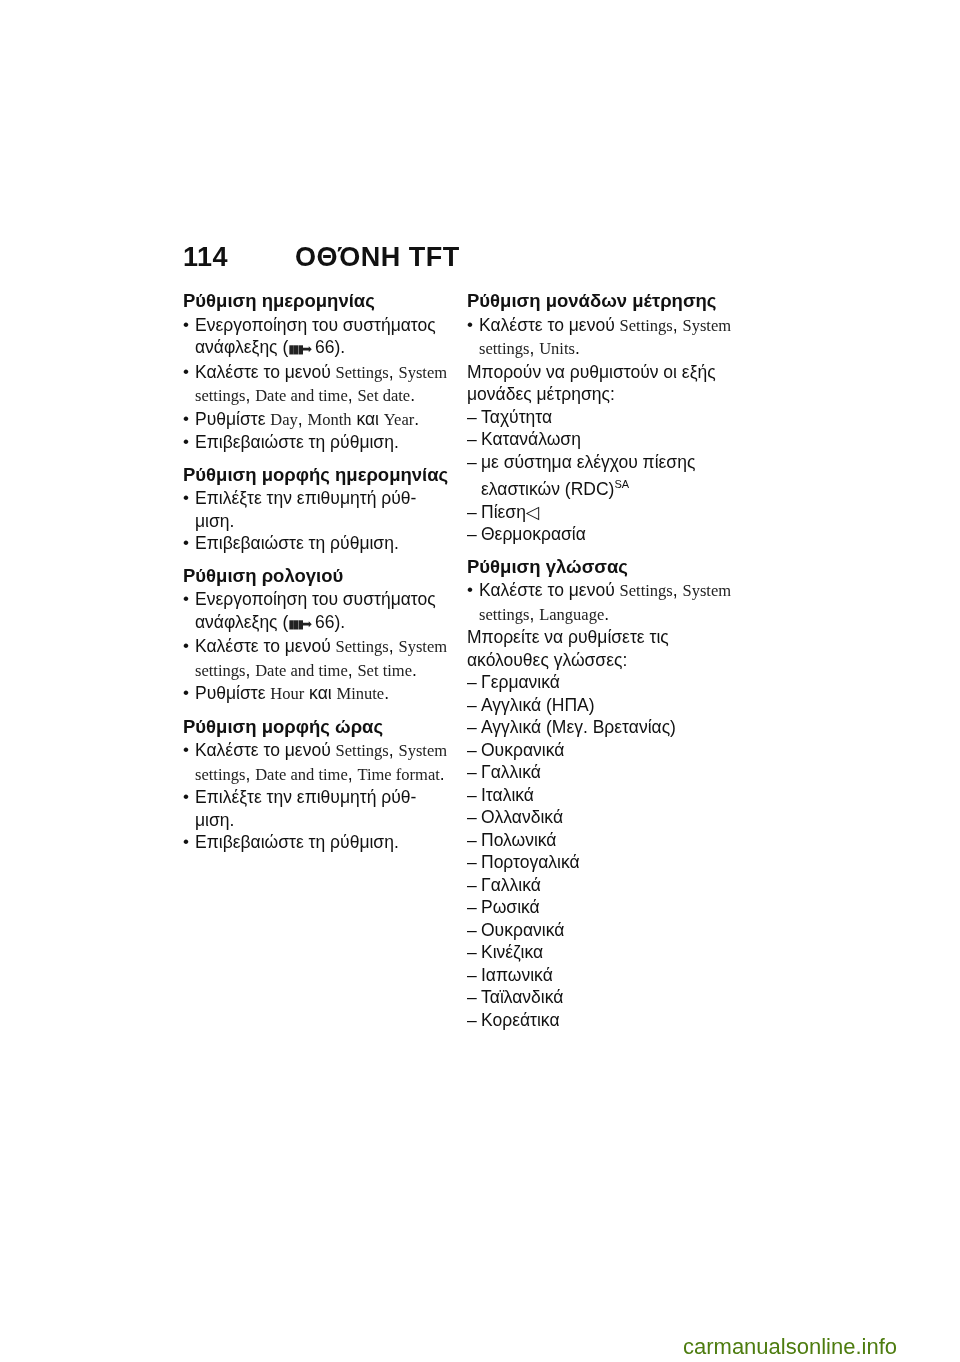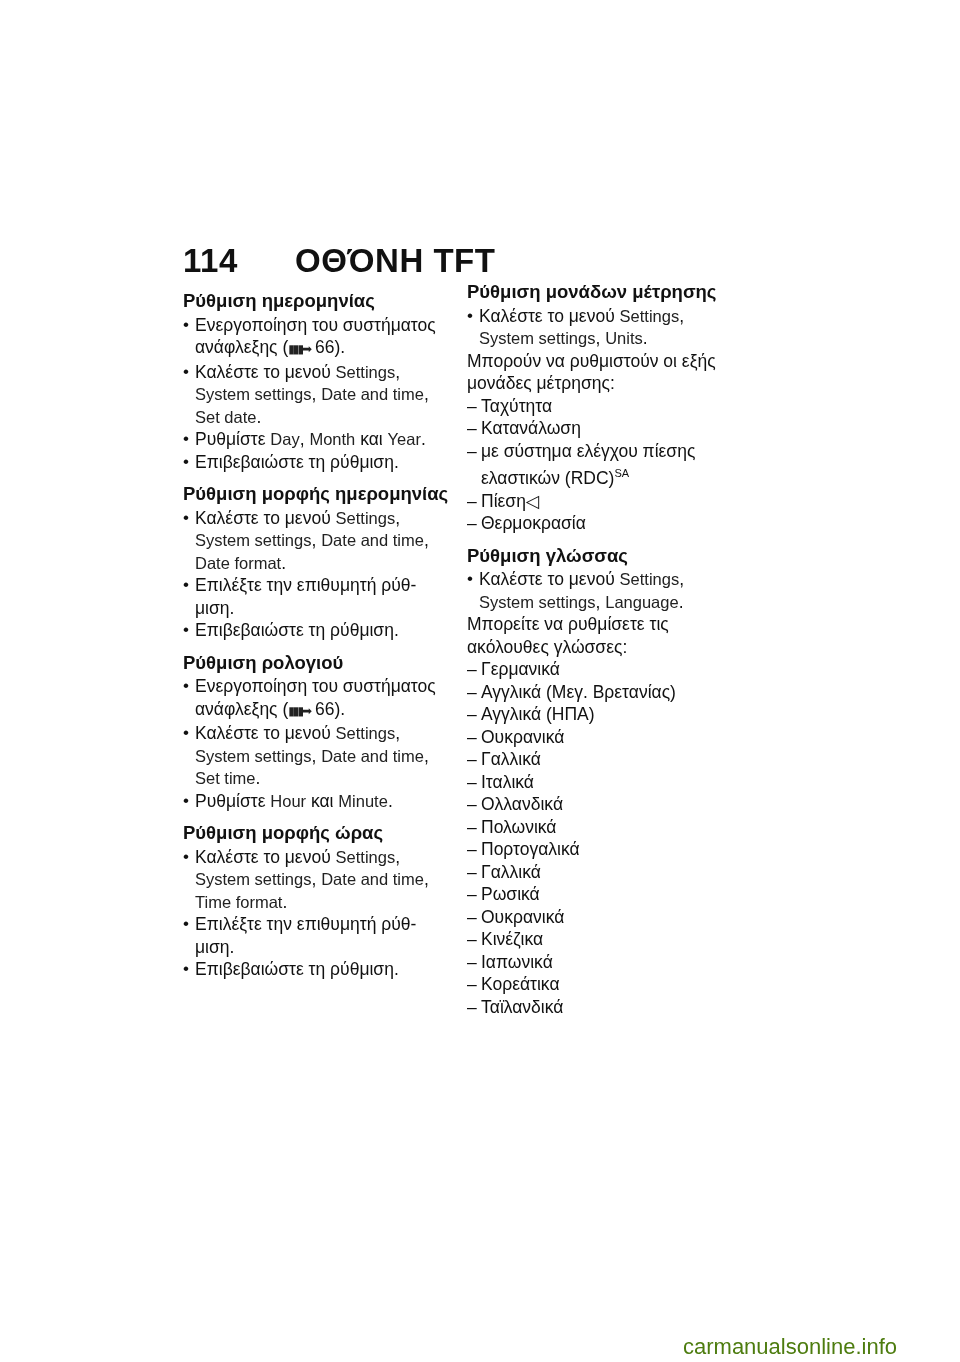--- a/index.html
+++ b/index.html
@@ -1,30 +1,30 @@
 <!DOCTYPE html>
 <html><head>
 <meta charset="utf-8">
 <style>
   html, body { margin: 0; padding: 0; background: #ffffff; }
   body { width: 960px; height: 1362px; position: relative; overflow: hidden;
          font-family: "Liberation Sans", sans-serif; color: #111; }
-  .page-header { position: absolute; left: 183px; top: 242px; font-weight: bold; font-size: 33px; letter-spacing: 0.5px; }
+  .page-header { position: absolute; left: 183px; top: 242px; font-weight: bold; font-size: 27px; letter-spacing: 0.5px; }
   .page-header .num { display: inline-block; width: 112px; }
   .col { position: absolute; top: 290px; width: 272px; font-size: 17.5px; line-height: 22.5px; }
   .col.left { left: 183px; }
   .col.right { left: 467px; width: 275px; }
-  .col.right { top: 281px; }
+  .col.right { top: 290px; }
   h3 { font-size: 18.5px; font-weight: bold; margin: 0 0 1px 0; line-height: 22.5px; }
   .section { margin-bottom: 10px; }
   .bullet { position: relative; padding-left: 12px; }
   .bullet::before { content: "\2022"; position: absolute; left: 0; top: 0; font-size: 17px; }
   .dash { position: relative; padding-left: 14px; }
   .dash::before { content: "\2013"; position: absolute; left: 0; top: 0; }
-  .mono { font-family: Liberation Sans, sans-serif; font-size: 16.5px; color: #222; }
+  .mono { font-family: Liberation Serif, serif; font-size: 16.5px; color: #222; }
   .arrow { display: inline-block; font-size: 12px; letter-spacing: -2px; color: #222; }
   sup { font-size: 11px; vertical-align: 7px; text-align: center; }
   .para { }
   .watermark { position: absolute; left: 683px; top: 1334px; font-size: 22px; color: #4d7c0f; font-family: "Liberation Sans", sans-serif; }
 </style>
 </head>
 <body>
 
 <div class="page-header">
   <span class="num">114</span><span>ΟΘΌΝΗ TFT</span>
@@ -35,21 +35,20 @@
   <div class="section">
     <h3>Ρύθμιση ημερομηνίας</h3>
     <div class="bullet"><span>Ενεργοποίηση του συστήματος ανάφλεξης (</span><span class="arrow">▮▮▮➡</span> <a>66</a><span>).</span></div>
     <div class="bullet"><span>Καλέστε το μενού </span><span class="mono">Settings</span>, <span class="mono">System settings</span>, <span class="mono">Date and time</span>, <span class="mono">Set date</span>.</div>
     <div class="bullet"><span>Ρυθμίστε </span><span class="mono">Day</span>, <span class="mono">Month</span><span> και </span><span class="mono">Year</span>.</div>
     <div class="bullet">Επιβεβαιώστε τη ρύθμιση.</div>
   </div>
 
   <div class="section">
     <h3>Ρύθμιση μορφής ημερομηνίας</h3>
-    <div class="bullet"><span>Καλέστε το μενού </span><span class="mono">Settings</span>, <span class="mono">System settings</span>, <span class="mono">Date and time</span>, <span class="mono">Date format</span>.</div>
     <div class="bullet">Επιλέξτε την επιθυμητή ρύθ-μιση.</div>
     <div class="bullet">Επιβεβαιώστε τη ρύθμιση.</div>
   </div>
 
   <div class="section">
     <h3>Ρύθμιση ρολογιού</h3>
     <div class="bullet"><span>Ενεργοποίηση του συστήματος ανάφλεξης (</span><span class="arrow">▮▮▮➡</span> <a>66</a><span>).</span></div>
     <div class="bullet"><span>Καλέστε το μενού </span><span class="mono">Settings</span>, <span class="mono">System settings</span>, <span class="mono">Date and time</span>, <span class="mono">Set time</span>.</div>
     <div class="bullet"><span>Ρυθμίστε </span><span class="mono">Hour</span><span> και </span><span class="mono">Minute</span>.</div>
   </div>
@@ -72,31 +71,31 @@
     <div class="dash"><span>με σύστημα ελέγχου πίεσης ελαστικών (RDC)</span><sup>SA</sup></div>
     <div class="dash">Πίεση◁</div>
     <div class="dash">Θερμοκρασία</div>
   </div>
 
   <div class="section">
     <h3>Ρύθμιση γλώσσας</h3>
     <div class="bullet"><span>Καλέστε το μενού </span><span class="mono">Settings</span>, <span class="mono">System settings</span>, <span class="mono">Language</span>.</div>
     <div class="para">Μπορείτε να ρυθμίσετε τις ακόλουθες γλώσσες:</div>
     <div class="dash">Γερμανικά</div>
+    <div class="dash">Αγγλικά (ΗΠΑ)</div>
     <div class="dash">Αγγλικά (Μεγ. Βρετανίας)</div>
-    <div class="dash">Αγγλικά (ΗΠΑ)</div>
     <div class="dash">Ουκρανικά</div>
     <div class="dash">Γαλλικά</div>
     <div class="dash">Ιταλικά</div>
     <div class="dash">Ολλανδικά</div>
     <div class="dash">Πολωνικά</div>
     <div class="dash">Πορτογαλικά</div>
     <div class="dash">Γαλλικά</div>
     <div class="dash">Ρωσικά</div>
     <div class="dash">Ουκρανικά</div>
     <div class="dash">Κινέζικα</div>
     <div class="dash">Ιαπωνικά</div>
+    <div class="dash">Ταϊλανδικά</div>
     <div class="dash">Κορεάτικα</div>
-    <div class="dash">Ταϊλανδικά</div>
   </div>
 </div>
 
 <div class="watermark">carmanualsonline.info</div>
 
 </body></html>

